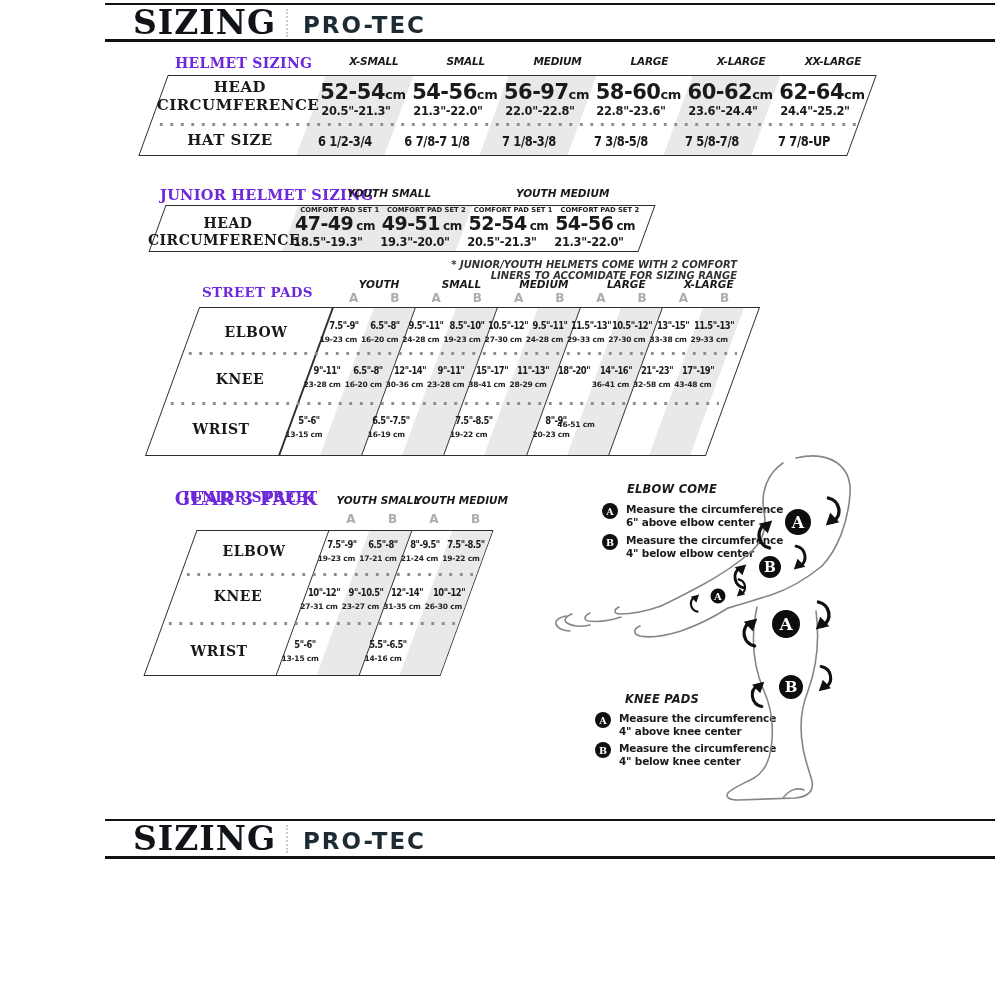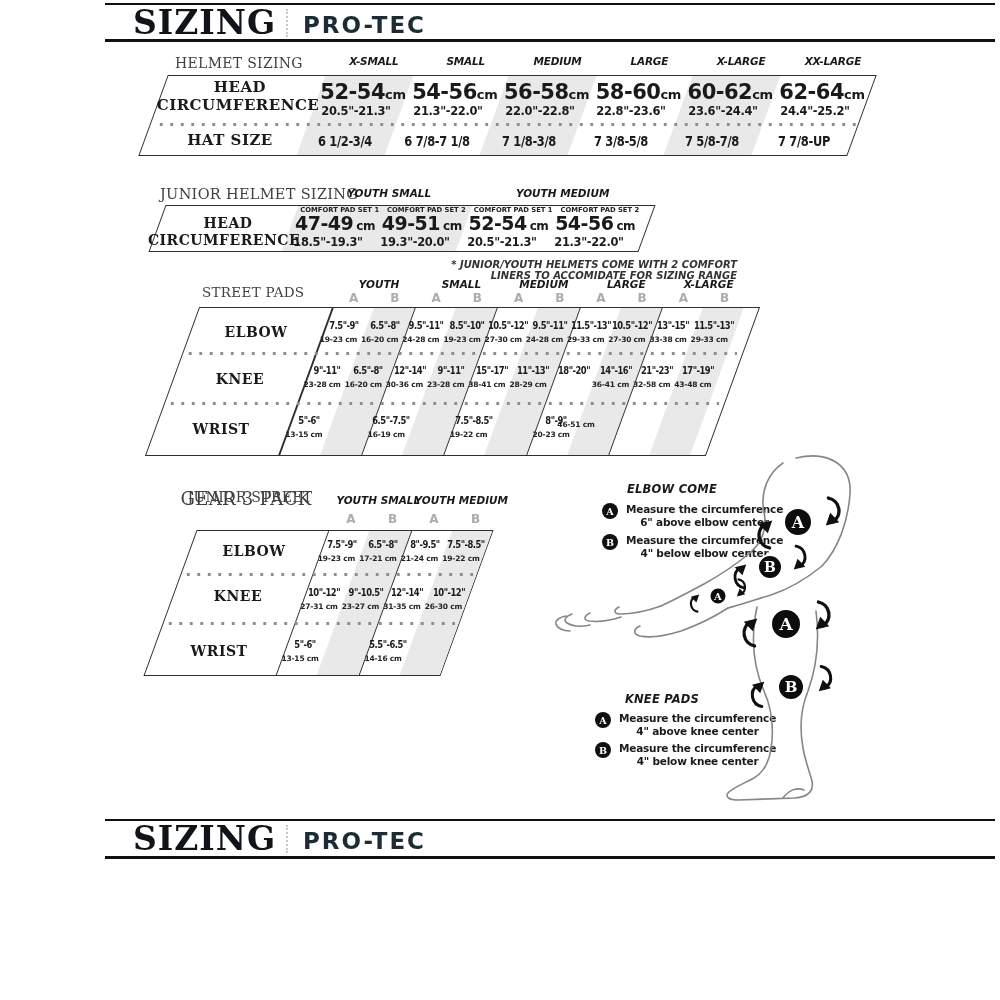--- a/index.html
+++ b/index.html
@@ -13,21 +13,21 @@
   .brand-protec { position:absolute; font-weight:bold; font-size:23px; line-height:22px; letter-spacing:2px; color:#1d2c34; }
   .vdots { position:absolute; width:0; border-left:2px dotted #c4c9cc; }
 
   .skewbox { position:absolute; transform:skewX(-20deg); border:1.5px solid #2e2e2e; overflow:hidden; background:transparent; }
   .skewbox .stripe { position:absolute; top:0; bottom:0; background:#e9e9e9; }
   .skewbox .vline  { position:absolute; top:0; bottom:0; width:1.3px; background:#2e2e2e; }
 
   .dotline { position:absolute; height:3px; background-image:radial-gradient(circle closest-side,#8d8d8d 98%,transparent 100%); background-size:10.5px 3px; background-repeat:repeat-x; }
 
   .ctr { position:absolute; transform:translate(-50%,-50%); white-space:nowrap; text-align:center; line-height:1.05; }
-  .serif-title { position:absolute; font-family:"DejaVu Serif",serif; font-weight:normal; color:#404040; letter-spacing:0.3px; white-space:nowrap; }
+  .serif-title { position:absolute; font-family:"DejaVu Serif",serif; font-weight:bold; color:#6d28d9; letter-spacing:0.3px; white-space:nowrap; }
 
   .rowlabel   { font-family:"DejaVu Serif",serif; font-weight:bold; font-size:15px; letter-spacing:0.5px; }
   .padlabel   { font-size:14px; }
   .colhead    { font-style:italic; font-weight:bold; font-size:10.5px; letter-spacing:-0.2px; color:#191919; }
   .grouphead  { font-style:italic; font-weight:bold; font-size:10.5px; color:#191919; }
   .abhead     { font-weight:bold; font-size:12px; color:#acacac; }
   .setlabel   { font-weight:bold; font-size:6.8px; color:#222; }
 
   .hcm { font-weight:bold; font-size:21px; letter-spacing:-0.5px; }
   .hcm .unit { font-size:13px; letter-spacing:-0.3px; }
@@ -36,21 +36,21 @@
   .hin  { font-weight:bold; font-size:13px; letter-spacing:-0.4px; transform:translate(-50%,-50%) scaleX(0.88); }
   .hhat { font-weight:bold; font-size:13.5px; letter-spacing:-0.4px; transform:translate(-50%,-50%) scaleX(0.85); }
   .pin  { font-weight:bold; font-size:10px; letter-spacing:-0.6px; transform:translate(-50%,-50%) scaleX(0.84); }
   .pcm  { font-weight:bold; font-size:7.5px; letter-spacing:-0.2px; color:#222; }
 
   .footnote { position:absolute; font-style:italic; font-weight:bold; font-size:10px; color:#333; text-align:right; }
 
   .mg-title { position:absolute; transform:translate(-50%,-50%); font-style:italic; font-weight:bold; font-size:11.5px; letter-spacing:0.2px; white-space:nowrap; }
   .mg-item { position:absolute; display:flex; align-items:flex-start; gap:8px; }
   .bullet { flex:0 0 auto; width:16px; height:16px; border-radius:50%; background:#101010; color:#fff; display:flex; align-items:center; justify-content:center; font-family:"DejaVu Serif",serif; font-weight:bold; font-size:9.5px; }
-  .mg-text { font-weight:bold; font-size:10.5px; line-height:12.5px; letter-spacing:-0.2px; white-space:nowrap;text-align:center; }
+  .mg-text { font-weight:bold; font-size:10.5px; line-height:12.5px; letter-spacing:-0.2px; white-space:nowrap; }
 
   .imarker { position:absolute; transform:translate(-50%,-50%); background:#0d0d0d; color:#fff; border:2px solid #fff; border-radius:50%; display:flex; align-items:center; justify-content:center; font-family:"DejaVu Serif",serif; font-weight:bold; }
 
   svg { position:absolute; }
   .outline { fill:none; stroke:#868686; stroke-width:1.6; stroke-linecap:round; }
 </style>
 </head>
 <body>
 
 <div id="page">
@@ -189,21 +189,21 @@
 
 <div class="ctr colhead" style="left: 373.92px; top: 62px;">X-SMALL</div>
     <div class="ctr hcm" style="left: 363px; top: 92px;"><span>52-54</span><span class="unit">cm</span></div>
     <div class="ctr hin" style="left: 356.084px; top: 111px;">20.5"-21.3"</div>
     <div class="ctr hhat" style="left: 345.164px; top: 141px;">6 1/2-3/4</div>
     <div class="ctr colhead" style="left: 465.72px; top: 62px;">SMALL</div>
     <div class="ctr hcm" style="left: 454.8px; top: 92px;"><span>54-56</span><span class="unit">cm</span></div>
     <div class="ctr hin" style="left: 447.884px; top: 111px;">21.3"-22.0"</div>
     <div class="ctr hhat" style="left: 436.964px; top: 141px;">6 7/8-7 1/8</div>
     <div class="ctr colhead" style="left: 557.52px; top: 62px;">MEDIUM</div>
-    <div class="ctr hcm" style="left: 546.6px; top: 92px;"><span>56-58</span><span class="unit">cm</span></div>
+    <div class="ctr hcm" style="left: 546.6px; top: 92px;"><span>56-97</span><span class="unit">cm</span></div>
     <div class="ctr hin" style="left: 539.684px; top: 111px;">22.0"-22.8"</div>
     <div class="ctr hhat" style="left: 528.764px; top: 141px;">7 1/8-3/8</div>
     <div class="ctr colhead" style="left: 649.32px; top: 62px;">LARGE</div>
     <div class="ctr hcm" style="left: 638.4px; top: 92px;"><span>58-60</span><span class="unit">cm</span></div>
     <div class="ctr hin" style="left: 631.484px; top: 111px;">22.8"-23.6"</div>
     <div class="ctr hhat" style="left: 620.564px; top: 141px;">7 3/8-5/8</div>
     <div class="ctr colhead" style="left: 741.12px; top: 62px;">X-LARGE</div>
     <div class="ctr hcm" style="left: 730.2px; top: 92px;"><span>60-62</span><span class="unit">cm</span></div>
     <div class="ctr hin" style="left: 723.284px; top: 111px;">23.6"-24.4"</div>
     <div class="ctr hhat" style="left: 712.364px; top: 141px;">7 5/8-7/8</div>

